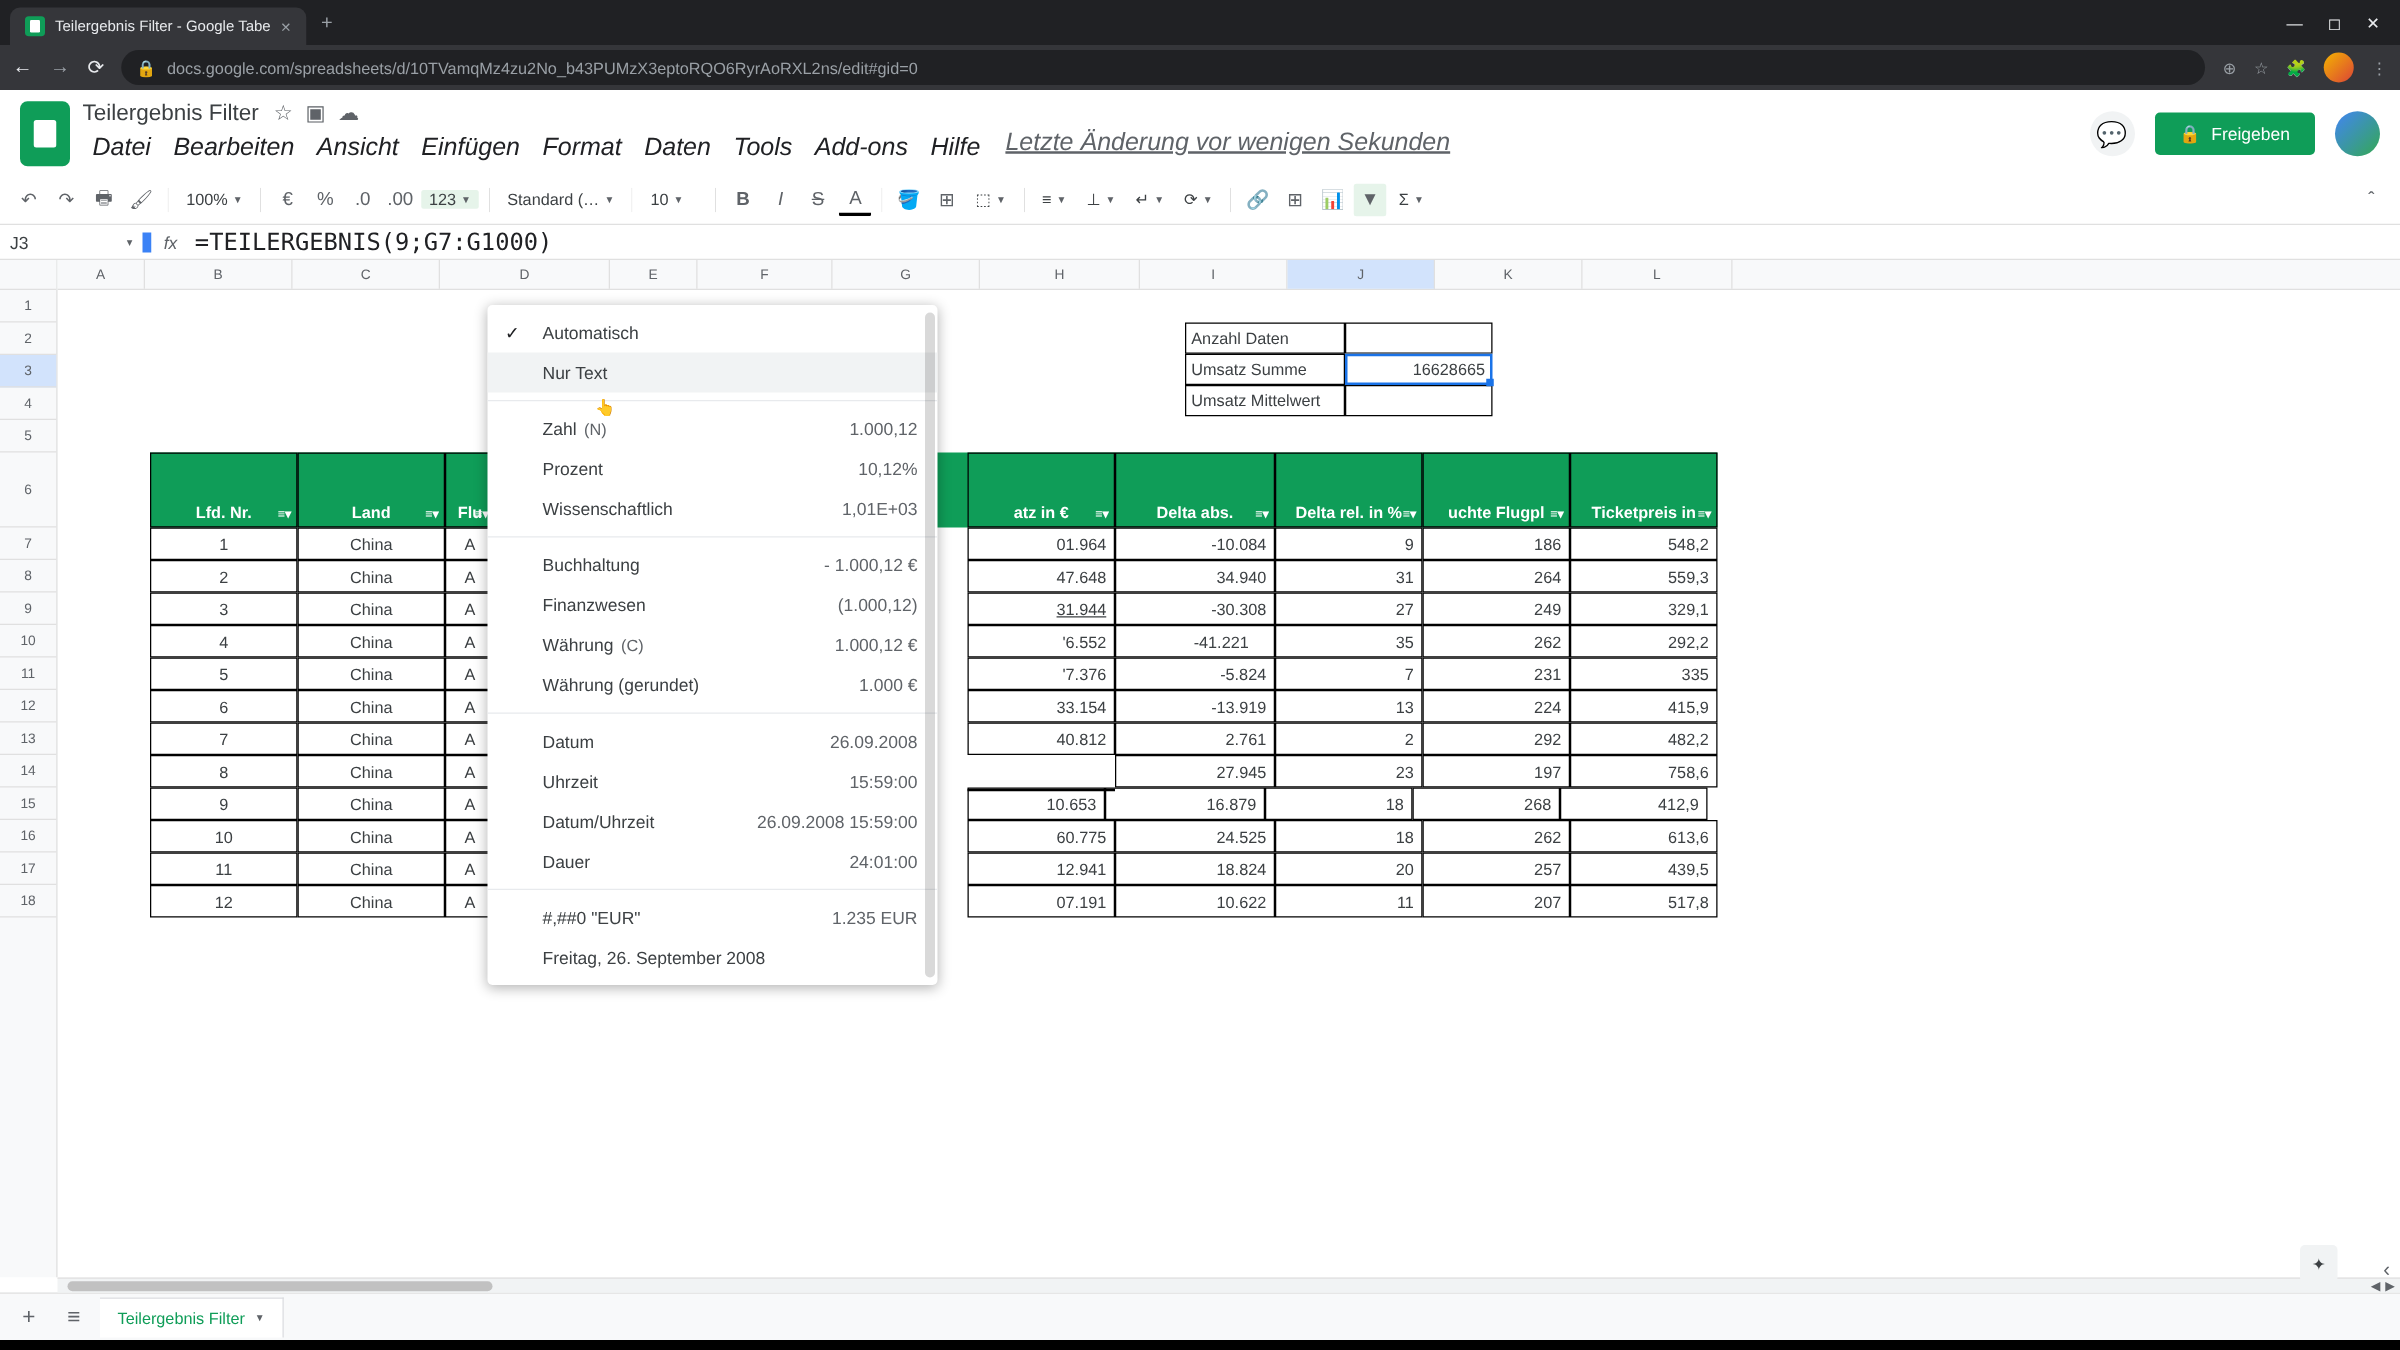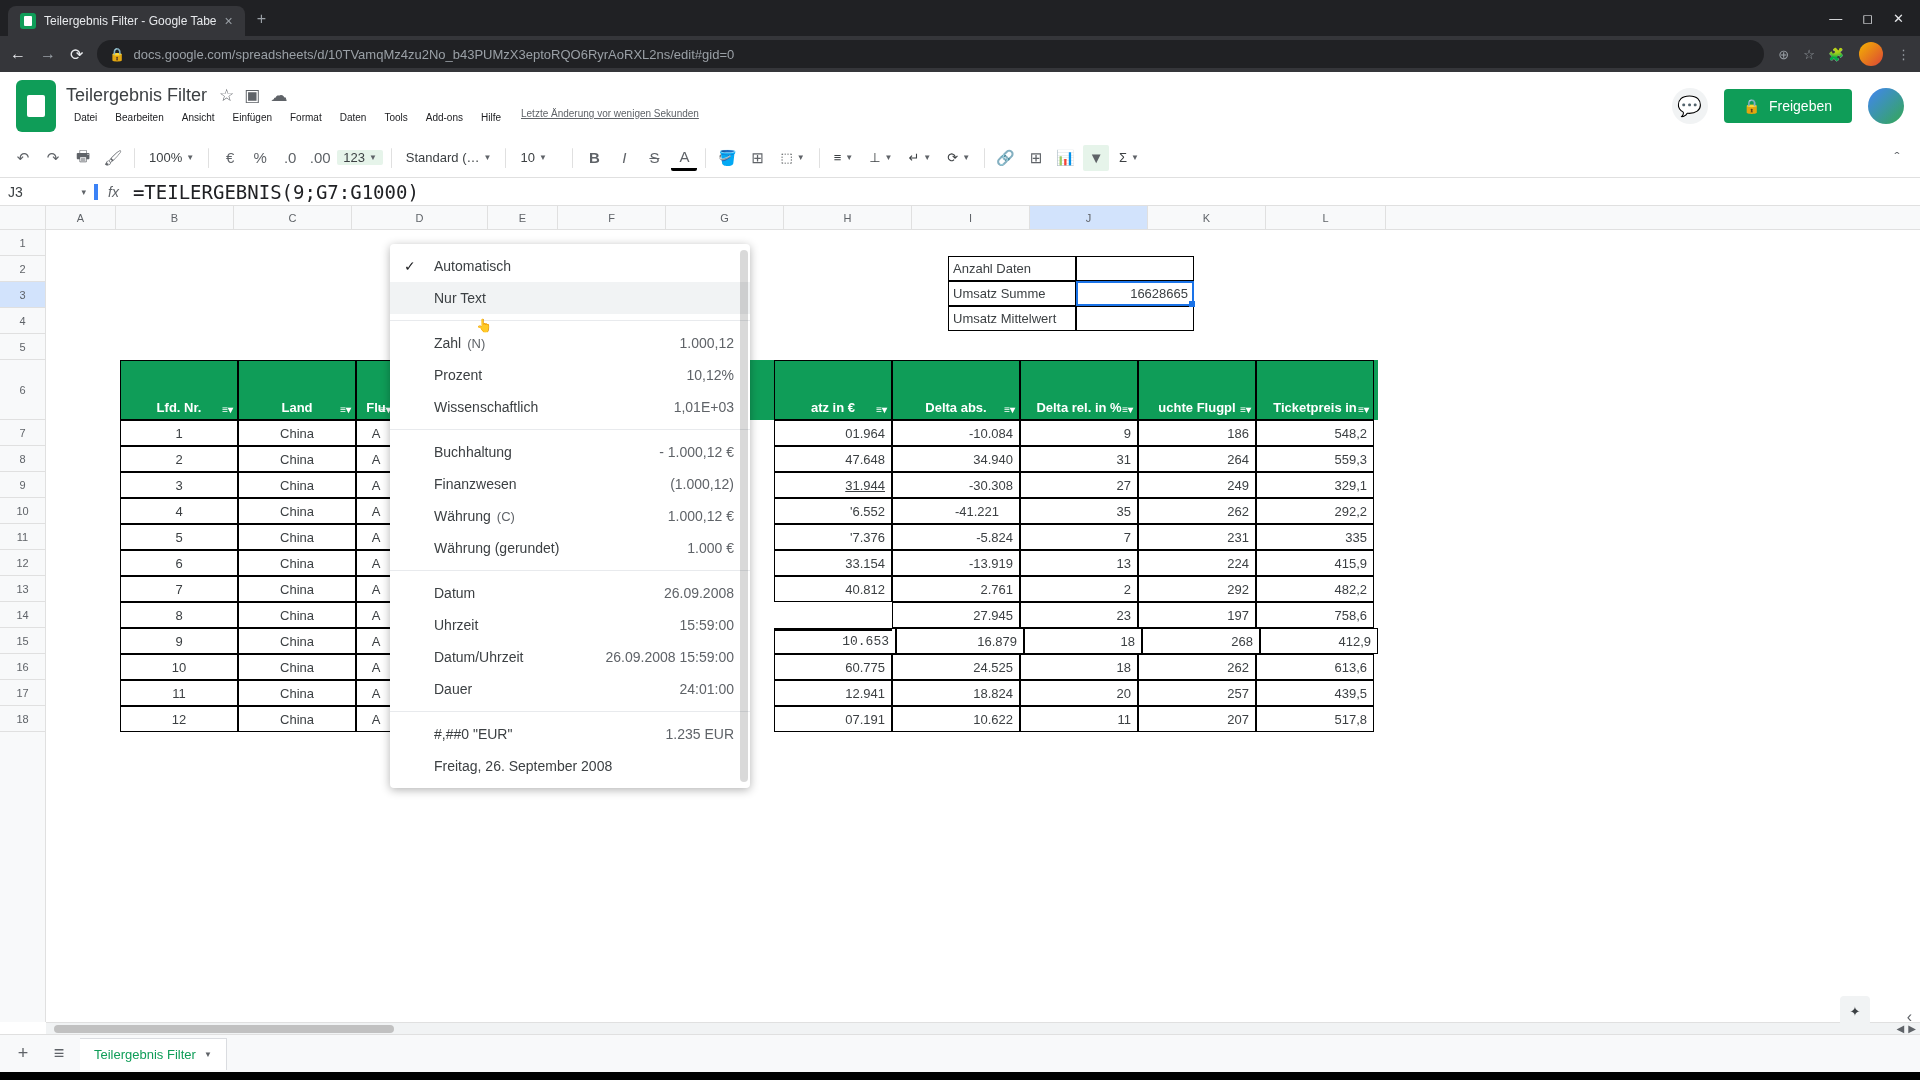--- a/index.html
+++ b/index.html
@@ -30,42 +30,42 @@
     
     .title-bar { display: flex; align-items: center; padding: 8px 16px 0; gap: 10px; }
     .sheets-logo { width: 40px; height: 52px; background: #0f9d58; border-radius: 6px; display: flex; align-items: center; justify-content: center; }
     .sheets-logo::before { content: ''; width: 18px; height: 22px; background: #fff; border-radius: 2px; }
     .title-col { display: flex; flex-direction: column; gap: 2px; }
     .doc-title-row { display: flex; align-items: center; gap: 12px; }
     .doc-title { font-size: 18px; color: #3c4043; }
     .title-icons { display: flex; gap: 10px; color: #5f6368; }
     .title-icons span { font-size: 17px; }
     
-    .menu-bar { display: flex; gap: 2px; font-size: 10px; color: #202124; }
+    .menu-bar { display: flex; gap: 2px; font-size: 20px; color: #202124; font-style: italic; }
     .menu-bar .mi { padding: 4px 8px; border-radius: 4px; cursor: pointer; }
     .last-edit { color: #5f6368; text-decoration: underline; margin-left: 10px; }
     
     .right-actions { margin-left: auto; display: flex; align-items: center; gap: 16px; }
     .comment-btn { width: 36px; height: 36px; border-radius: 50%; display: flex; align-items: center; justify-content: center; color: #5f6368; font-size: 20px; background: #f1f3f4; }
     .share-btn { background: #0f9d58; color: #fff; border-radius: 4px; padding: 9px 20px; display: flex; align-items: center; gap: 8px; font-size: 14px; font-weight: 500; }
     .avatar-lg { width: 36px; height: 36px; border-radius: 50%; background: linear-gradient(135deg,#4285f4,#34a853); }
     
     
     .toolbar { height: 40px; border-bottom: 1px solid #e0e0e0; display: flex; align-items: center; padding: 0 10px; gap: 4px; margin-top: 6px; }
     .tb { min-width: 26px; height: 26px; display: flex; align-items: center; justify-content: center; color: #5f6368; border-radius: 2px; font-size: 15px; }
     .tb.sep { border-left: 1px solid #e0e0e0; height: 20px; min-width: 1px; margin: 0 4px; }
     .tb-dd { display: flex; align-items: center; gap: 4px; padding: 0 6px; color: #3c4043; }
     .tb-dd.active { background: #e6f4ea; border-radius: 2px; }
     .tb-dd .caret { font-size: 8px; color: #5f6368; }
     .filter-active { background: #e6f4ea; border-radius: 2px; }
     .hide-menus { margin-left: auto; color: #5f6368; }
     
     
     .formula-row { height: 28px; border-bottom: 1px solid #e0e0e0; display: flex; align-items: center; }
-    .name-box { width: 98px; border-right: 4px solid #3b82f6; display: flex; align-items: center; padding: 0 8px; font-size: 14px; position: relative; }
+    .name-box { width: 121px; border-right: 7px solid #3b82f6; display: flex; align-items: center; padding: 0 8px; font-size: 14px; position: relative; }
     .name-box::after { content: '▾'; position: absolute; right: 8px; font-size: 9px; color: #5f6368; }
     .fx { padding: 0 10px; color: #5f6368; font-style: italic; font-size: 14px; }
     .formula-input { flex: 1; padding: 0 4px; font-size: 19px; font-family: 'Consolas', monospace; color: #202124;}
     
     
     .grid-area { flex: 1; display: flex; position: relative; overflow: hidden; }
     .row-headers { width: 46px; background: #f8f9fa; border-right: 1px solid #e0e0e0; }
     .corner { height: 24px; background: #f8f9fa; border-bottom: 1px solid #e0e0e0; }
     .rh { height: 26px; border-bottom: 1px solid #e0e0e0; display: flex; align-items: center; justify-content: center; font-size: 11px; color: #5f6368; }
     .rh.tall { height: 60px; }
@@ -420,21 +420,21 @@
                   <div class="dt-c" style="width: 118px; margin-left: 378px; justify-content: flex-end; padding-right: 24px; margin-top: 27px;">49.445</div>
                   <div class="dt-c" style="width: 128px; justify-content: flex-end; padding-right: 6px;">27.945</div>
                   <div class="dt-c" style="width: 118px; justify-content: flex-end; padding-right: 6px;">23</div>
                   <div class="dt-c" style="width: 118px; justify-content: flex-end; padding-right: 6px;">197</div>
                   <div class="dt-c" style="width: 118px; justify-content: flex-end; padding-right: 6px;">758,6</div>
                 </div>
                 <div class="dt-row">
                   <div class="dt-c" style="width: 118px;">9</div>
                   <div class="dt-c" style="width: 118px;">China</div>
                   <div class="dt-c" style="width: 40px;">A</div>
-                  <div class="dt-c" style="width: 122px; margin-left: 378px; justify-content: flex-end; padding-right: 6px; font-family: Liberation Mono, monospace;">10.653</div>
+                  <div class="dt-c" style="width: 110px; margin-left: 378px; justify-content: flex-end; padding-right: 6px;">10.653</div>
                   <div class="dt-c" style="width: 128px; justify-content: flex-end; padding-right: 6px;">16.879</div>
                   <div class="dt-c" style="width: 118px; justify-content: flex-end; padding-right: 6px;">18</div>
                   <div class="dt-c" style="width: 118px; justify-content: flex-end; padding-right: 6px;">268</div>
                   <div class="dt-c" style="width: 118px; justify-content: flex-end; padding-right: 6px;">412,9</div>
                 </div>
                 <div class="dt-row">
                   <div class="dt-c" style="width: 118px;">10</div>
                   <div class="dt-c" style="width: 118px;">China</div>
                   <div class="dt-c" style="width: 40px;">A</div>
                   <div class="dt-c" style="width: 118px; margin-left: 378px; justify-content: flex-end; padding-right: 6px;">60.775</div>

